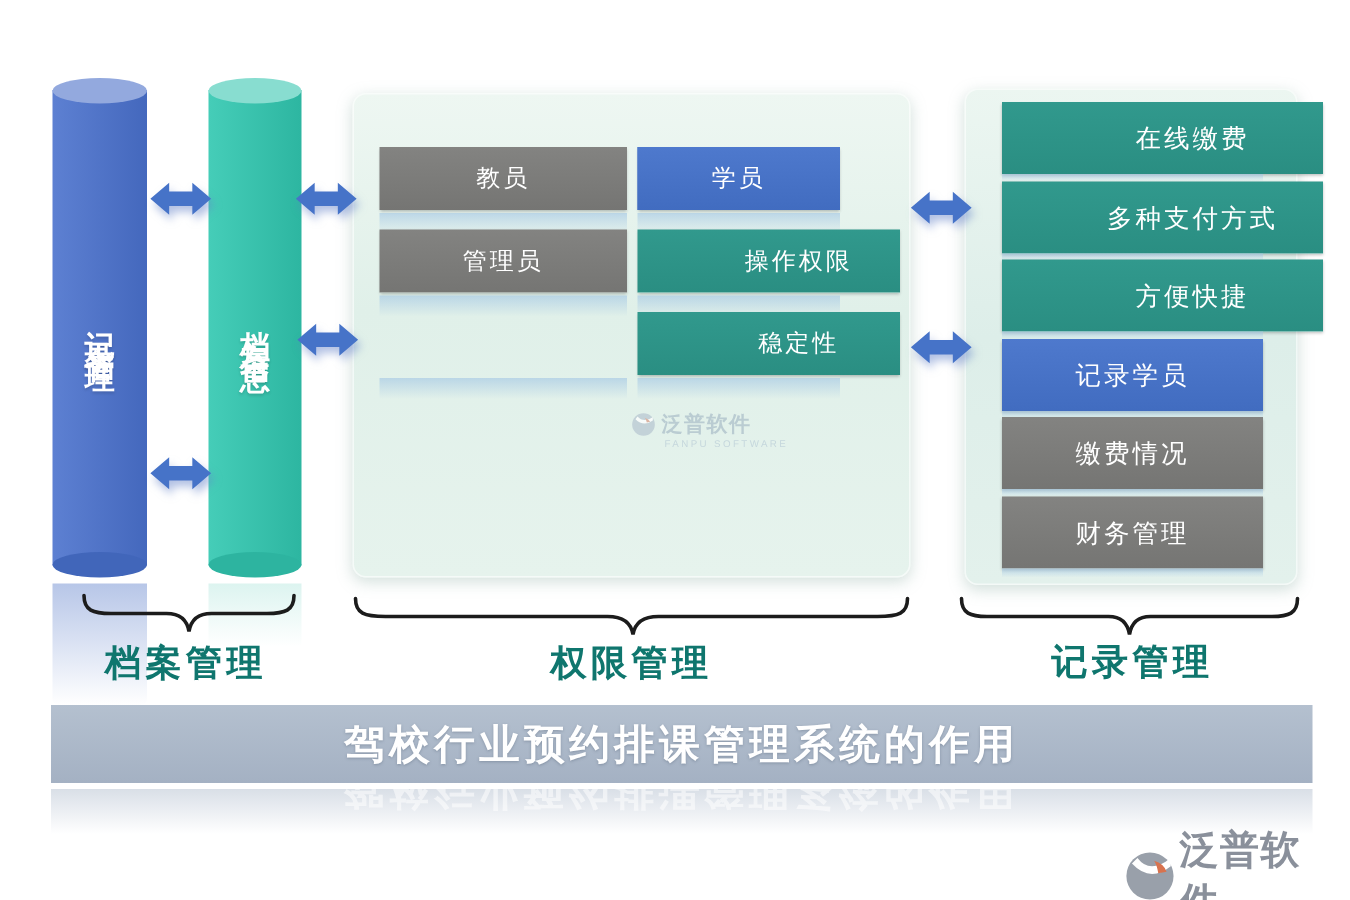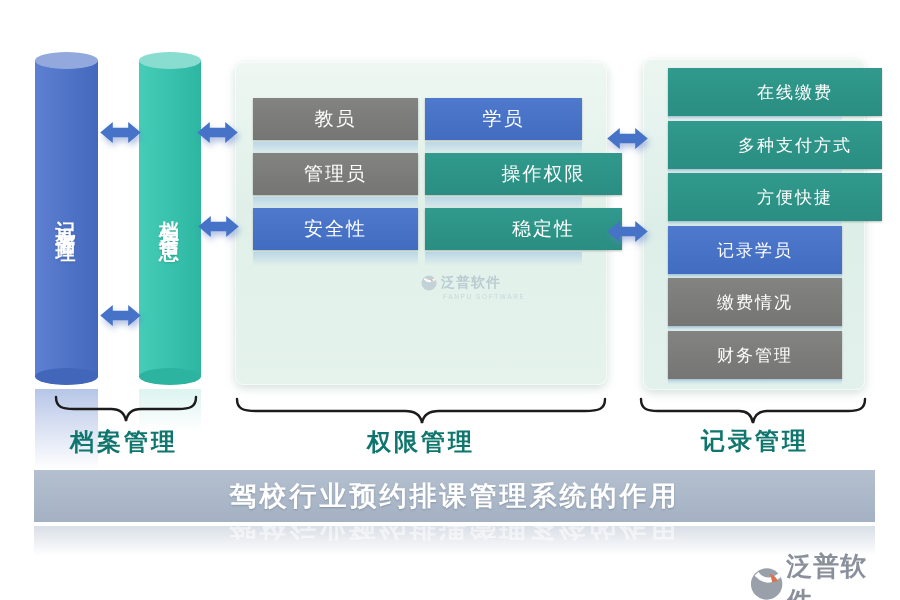--- a/index.html
+++ b/index.html
@@ -28,28 +28,28 @@
   .cyl-refl{position:absolute;}
   
   .panel{position:absolute;border-radius:9px;
     box-shadow:0 3px 10px rgba(130,165,155,.35), inset 0 0 0 1px rgba(255,255,255,.6);}
   #permission-panel{left:235px;top:62px;width:372px;height:323px;
     background:linear-gradient(180deg,#eef7f2 0%,#e0f0e9 45%,#e6f3ed 100%);}
   #payment-panel{left:643px;top:59px;width:222px;height:331px;
     background:linear-gradient(180deg,#ecf6f1 0%,#ddeee9 50%,#e3f1ec 100%);}
   
   .box{position:absolute;display:flex;align-items:center;justify-content:center;
-    color:#fff;font-size:19px;letter-spacing:2px;box-shadow:0 1px 2px rgba(0,0,0,.25);}
+    color:#fff;font-size:16px;letter-spacing:2px;box-shadow:0 1px 2px rgba(0,0,0,.25);}
   .c-gray{background:linear-gradient(180deg,#838381,#757573);}
   .c-blue{background:linear-gradient(180deg,#4e79cd,#416cc0);background-color:#4873c8;}
   .c-teal{background:linear-gradient(180deg,#31998d,#2a8e82);padding-left:40px;}
   .refl{position:absolute;pointer-events:none;
     background:linear-gradient(180deg,rgba(165,200,228,.65),rgba(255,255,255,0));}
   .mid-col1{left:18px;width:165px;height:42px;}
-  .mid-col2{left:190px;width:157px;height:42px;}
+  .mid-col2{left:190px;width:135px;height:42px;}
   .pay-box{left:25px;width:174px;height:48px;font-size:17px;}
   
   .arrow{position:absolute;width:43px;height:27px;
     filter:drop-shadow(2px 4px 3px rgba(100,130,200,.5));}
   .arrow svg{display:block;width:100%;height:100%;}
   
   .brace{position:absolute;}
   .group-label{position:absolute;transform:translateX(-50%);
     font-family:Liberation Serif, serif;font-weight:bold;font-size:24px;
     letter-spacing:3px;color:#0f766e;white-space:nowrap;}
@@ -109,23 +109,20 @@
 
     <div class="box c-gray mid-col1" style="top:91px;">
         <span>管理员</span>
       </div>
     <div class="box c-teal mid-col2" style="top:91px;">
         <span>操作权限</span>
       </div>
     <div class="refl mid-col1" style="top:135px;height:14px;"></div>
     <div class="refl mid-col2" style="top:135px;height:14px;"></div>
 
-    <div class="box c-blue mid-col1" style="top:146px;">
-        <span>安全性</span>
-      </div>
     <div class="box c-teal mid-col2" style="top:146px;">
         <span>稳定性</span>
       </div>
     <div class="refl mid-col1" style="top:190px;height:14px;"></div>
     <div class="refl mid-col2" style="top:190px;height:14px;"></div>
   </div>
 
   <div class="panel" id="payment-panel">
     <div class="box c-teal pay-box" style="top:9px;">
         <span>在线缴费</span>

